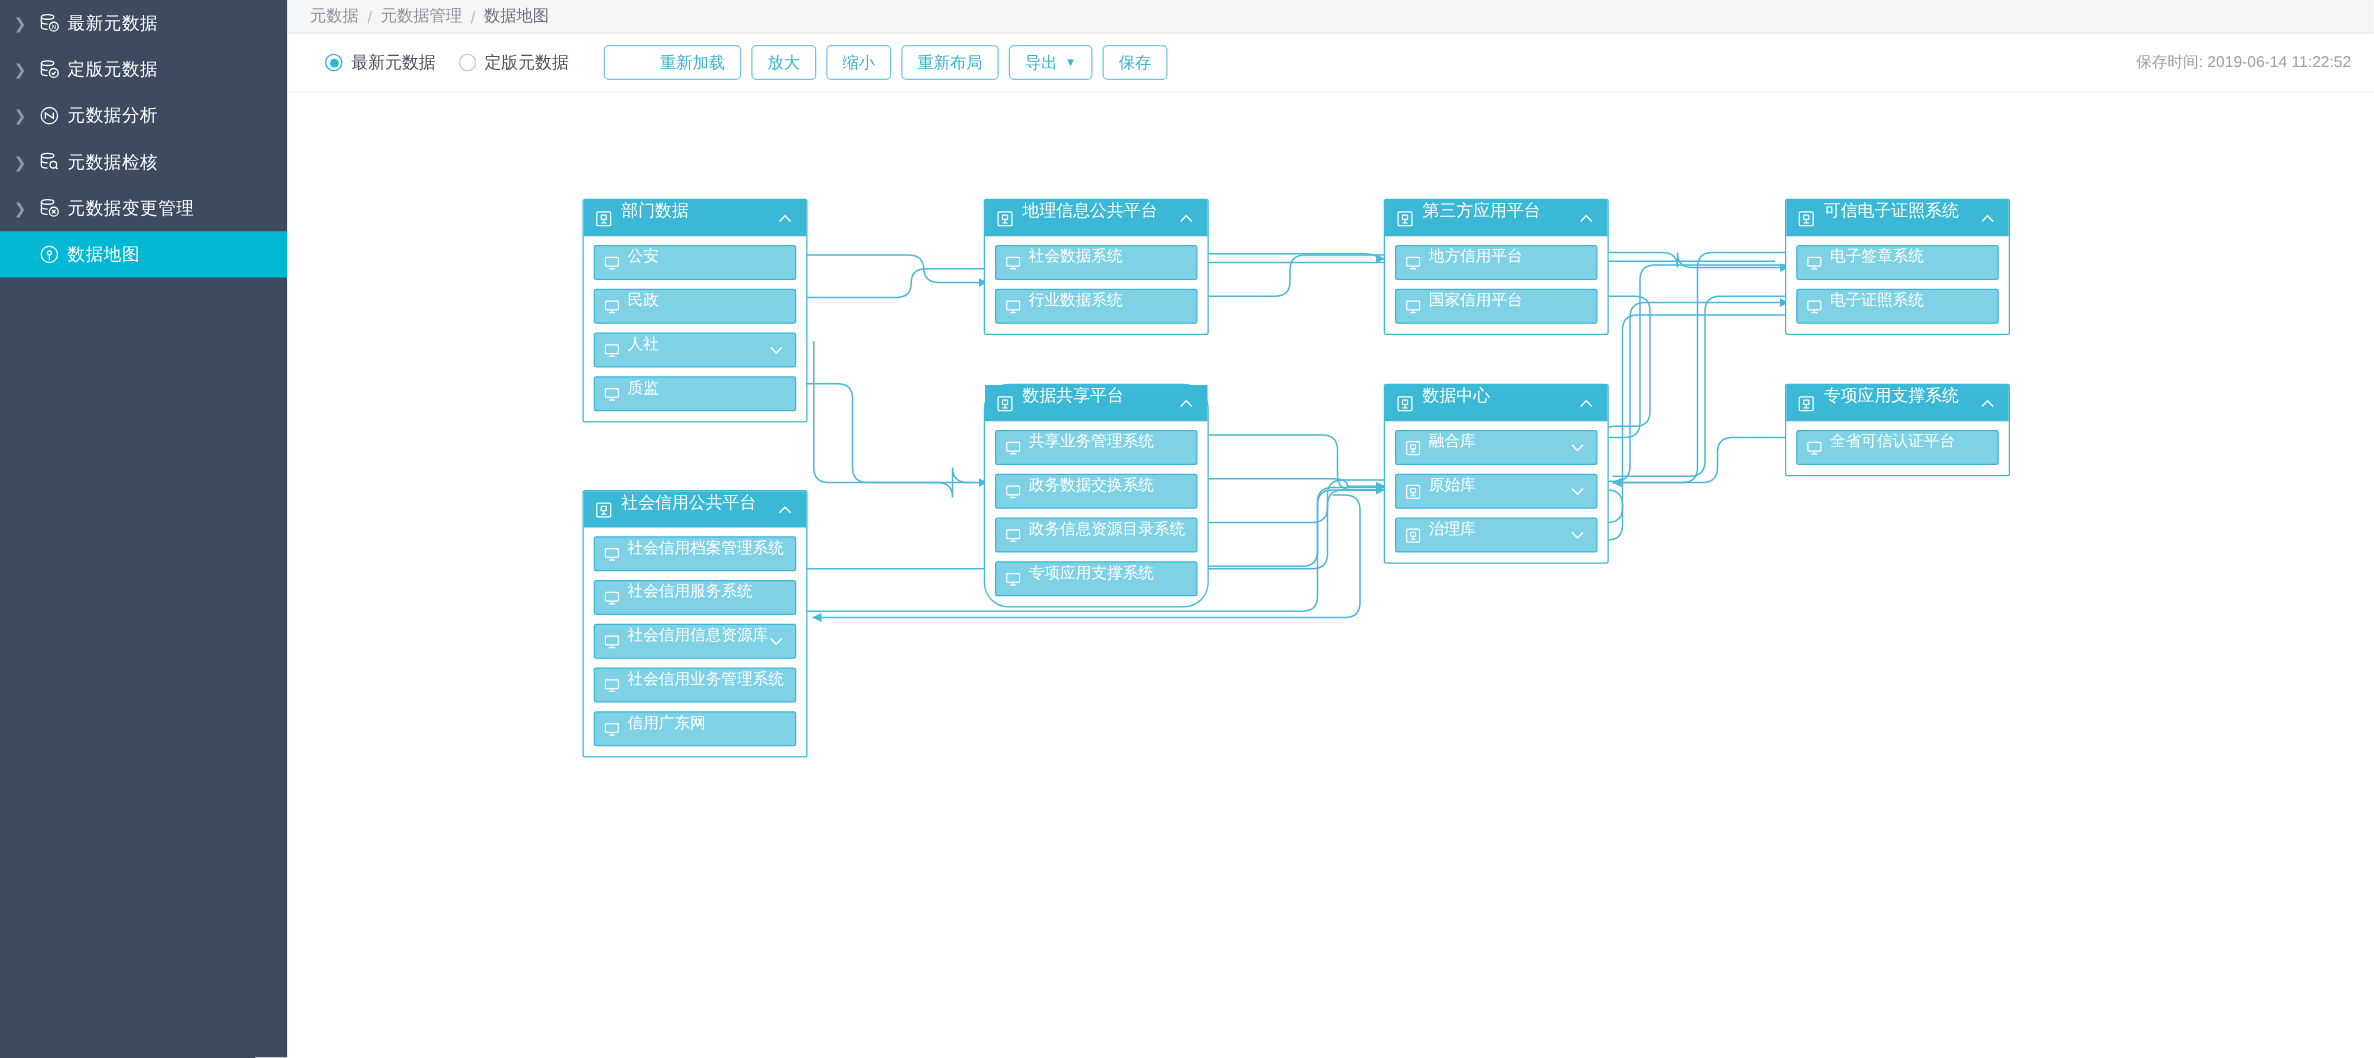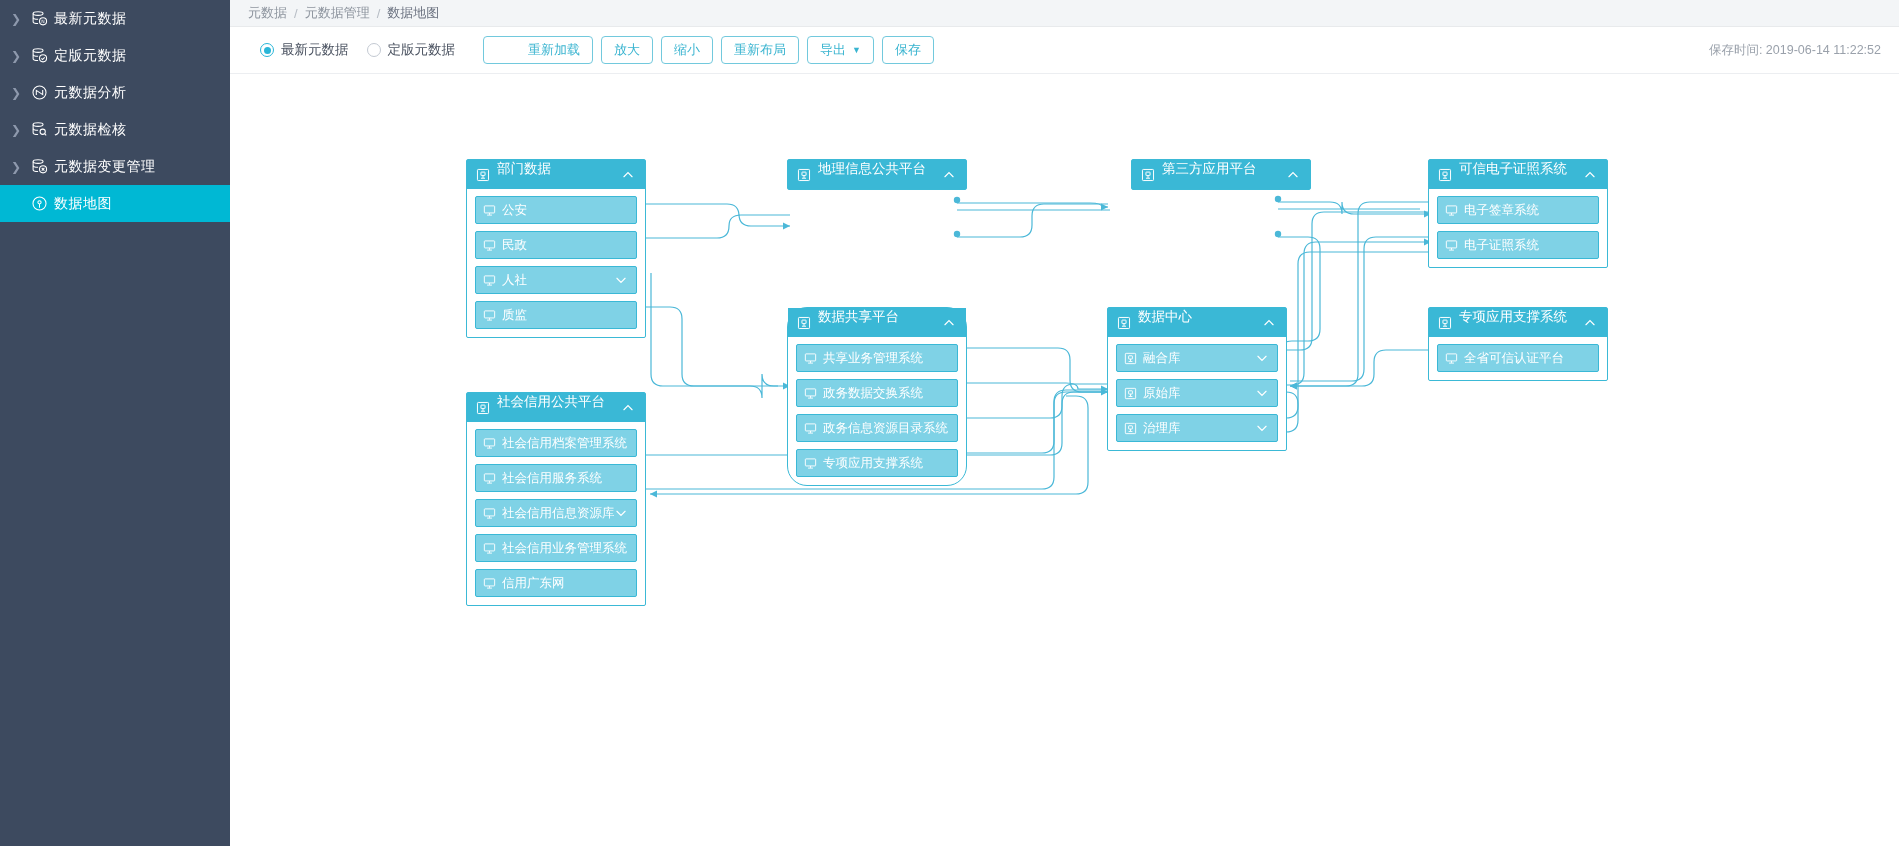--- a/index.html
+++ b/index.html
@@ -137,21 +137,21 @@
     transform: translateY(-50%);
     width: 14px; height: 14px;
   }
   .panel-body { padding: 7px 8px 8px 8px; }
   .node {
     height: 28px;
     background: #7fd2e6;
     border: 1px solid #3ab8d6;
     color: #ffffff;
     font-size: 12.5px;
-    display: flex; align-items: center;
+    display: flex; 
     padding-left: 7px;
     margin-bottom: 7px;
     border-radius: 2px;
     position: relative;
     cursor: pointer;
     user-select: none;
   }
   .node:last-child { margin-bottom: 0; }
   .node .nodeicon { margin-right: 6px; display: flex; align-items: center; flex: 0 0 auto; }
   .node .nodechev {
@@ -490,20 +490,40 @@
                   <rect x="2.5" y="2.5" width="19" height="19" rx="1.4"></rect>
                   <rect x="8.5" y="7" width="7" height="6" rx="0.8"></rect>
                   <path d="M12 13v4M8.5 17.5h7"></path>
                 </svg>
               </span>
               <span>地理信息公共平台</span>
               <span class="chev"><svg width="14" height="14" viewBox="0 0 24 24" fill="none" stroke="#ffffff" stroke-width="2" stroke-linecap="round">
                   <path d="M5 15l7-7 7 7"></path>
                 </svg></span>
             </div>
+            <div class="panel-body">
+              <div class="node">
+                <span class="nodeicon">
+                  <svg width="13" height="13" viewBox="0 0 24 24" fill="none" stroke="#ffffff" stroke-width="1.7">
+                    <rect x="2.5" y="3.5" width="19" height="13" rx="1.2"></rect>
+                    <path d="M12 16.5v3.5M7.5 20.5h9"></path>
+                  </svg>
+                </span>
+                <span class="nlabel2">社会数据系统</span>
+              </div>
+              <div class="node">
+                <span class="nodeicon">
+                  <svg width="13" height="13" viewBox="0 0 24 24" fill="none" stroke="#ffffff" stroke-width="1.7">
+                    <rect x="2.5" y="3.5" width="19" height="13" rx="1.2"></rect>
+                    <path d="M12 16.5v3.5M7.5 20.5h9"></path>
+                  </svg>
+                </span>
+                <span class="nlabel2">行业数据系统</span>
+              </div>
+            </div>
           </div>
           <div class="panel" style="left: 557px; top: 233px; width: 180px; border-radius: 20px;">
             <div class="panel-head">
               <span class="phicon">
                 <svg width="14" height="14" viewBox="0 0 24 24" fill="none" stroke="#ffffff" stroke-width="1.7">
                   <rect x="2.5" y="2.5" width="19" height="19" rx="1.4"></rect>
                   <rect x="8.5" y="7" width="7" height="6" rx="0.8"></rect>
                   <path d="M12 13v4M8.5 17.5h7"></path>
                 </svg>
               </span>
@@ -544,33 +564,53 @@
                 <span class="nodeicon">
                   <svg width="13" height="13" viewBox="0 0 24 24" fill="none" stroke="#ffffff" stroke-width="1.7">
                     <rect x="2.5" y="3.5" width="19" height="13" rx="1.2"></rect>
                     <path d="M12 16.5v3.5M7.5 20.5h9"></path>
                   </svg>
                 </span>
                 <span class="nlabel2">专项应用支撑系统</span>
               </div>
             </div>
           </div>
-          <div class="panel" style="left: 877px; top: 85px; width: 180px; margin-left: 24px;">
+          <div class="panel" style="left: 877px; top: 85px; width: 180px;">
             <div class="panel-head">
               <span class="phicon">
                 <svg width="14" height="14" viewBox="0 0 24 24" fill="none" stroke="#ffffff" stroke-width="1.7">
                   <rect x="2.5" y="2.5" width="19" height="19" rx="1.4"></rect>
                   <rect x="8.5" y="7" width="7" height="6" rx="0.8"></rect>
                   <path d="M12 13v4M8.5 17.5h7"></path>
                 </svg>
               </span>
               <span>第三方应用平台</span>
               <span class="chev"><svg width="14" height="14" viewBox="0 0 24 24" fill="none" stroke="#ffffff" stroke-width="2" stroke-linecap="round">
                   <path d="M5 15l7-7 7 7"></path>
                 </svg></span>
+            </div>
+            <div class="panel-body">
+              <div class="node">
+                <span class="nodeicon">
+                  <svg width="13" height="13" viewBox="0 0 24 24" fill="none" stroke="#ffffff" stroke-width="1.7">
+                    <rect x="2.5" y="3.5" width="19" height="13" rx="1.2"></rect>
+                    <path d="M12 16.5v3.5M7.5 20.5h9"></path>
+                  </svg>
+                </span>
+                <span class="nlabel2">地方信用平台</span>
+              </div>
+              <div class="node">
+                <span class="nodeicon">
+                  <svg width="13" height="13" viewBox="0 0 24 24" fill="none" stroke="#ffffff" stroke-width="1.7">
+                    <rect x="2.5" y="3.5" width="19" height="13" rx="1.2"></rect>
+                    <path d="M12 16.5v3.5M7.5 20.5h9"></path>
+                  </svg>
+                </span>
+                <span class="nlabel2">国家信用平台</span>
+              </div>
             </div>
           </div>
           <div class="panel" style="left: 877px; top: 233px; width: 180px;">
             <div class="panel-head">
               <span class="phicon">
                 <svg width="14" height="14" viewBox="0 0 24 24" fill="none" stroke="#ffffff" stroke-width="1.7">
                   <rect x="2.5" y="2.5" width="19" height="19" rx="1.4"></rect>
                   <rect x="8.5" y="7" width="7" height="6" rx="0.8"></rect>
                   <path d="M12 13v4M8.5 17.5h7"></path>
                 </svg>

